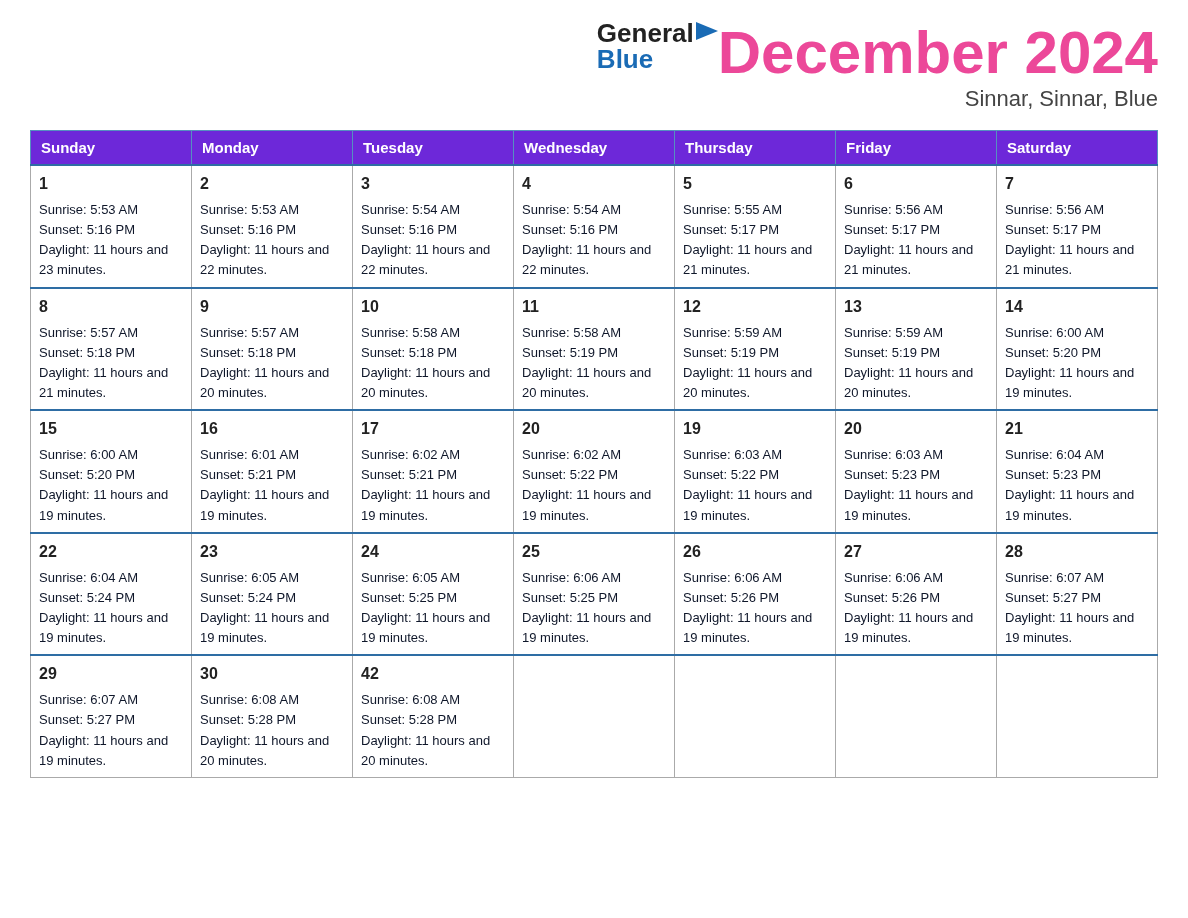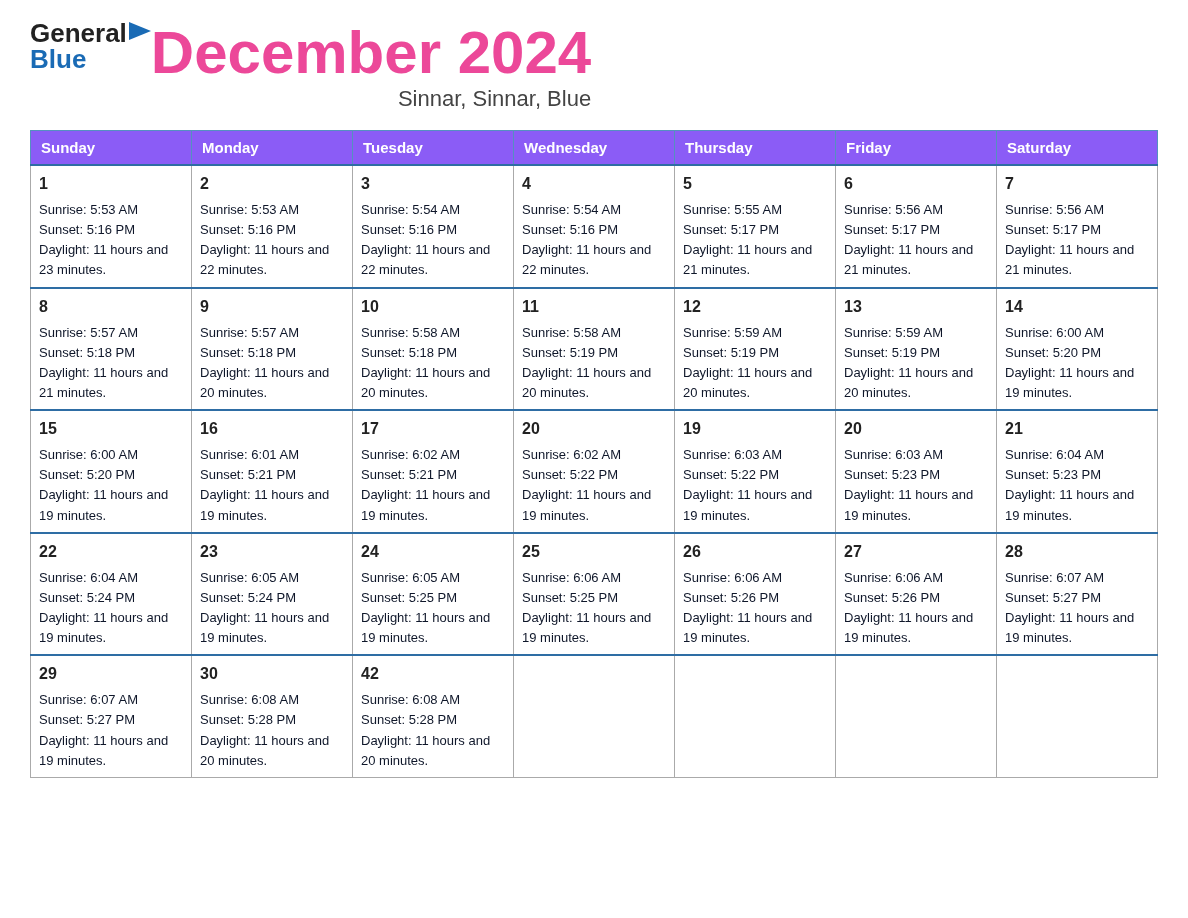--- a/index.html
+++ b/index.html
@@ -6,21 +6,21 @@
     body {
       font-family: Arial, sans-serif;
       background: #fff;
       color: #222;
       width: 1188px;
       min-height: 918px;
       padding: 20px 30px;
     }
     .header {
       display: flex;
-      justify-content: flex-start;
+      justify-content: flex-end;
       align-items: flex-start;
       margin-bottom: 18px;
     }
     .logo {
       display: flex;
       flex-direction: column;
       align-items: flex-start;
     }
     .logo-general {
       font-size: 26px;
@@ -51,21 +51,21 @@
       font-size: 22px;
       font-weight: normal;
       color: #444;
     }
     .calendar {
       width: 100%;
       border-collapse: collapse;
       border: 1px solid #888;
     }
     .calendar thead tr th {
-      background-color: #8b5cf6;
+      background-color: #6d28d9;
       color: #fff;
       font-size: 15px;
       font-weight: bold;
       padding: 8px 10px;
       text-align: left;
       border: 1px solid #5590c0;
     }
     .calendar tbody tr td {
       vertical-align: top;
       padding: 6px 8px;

